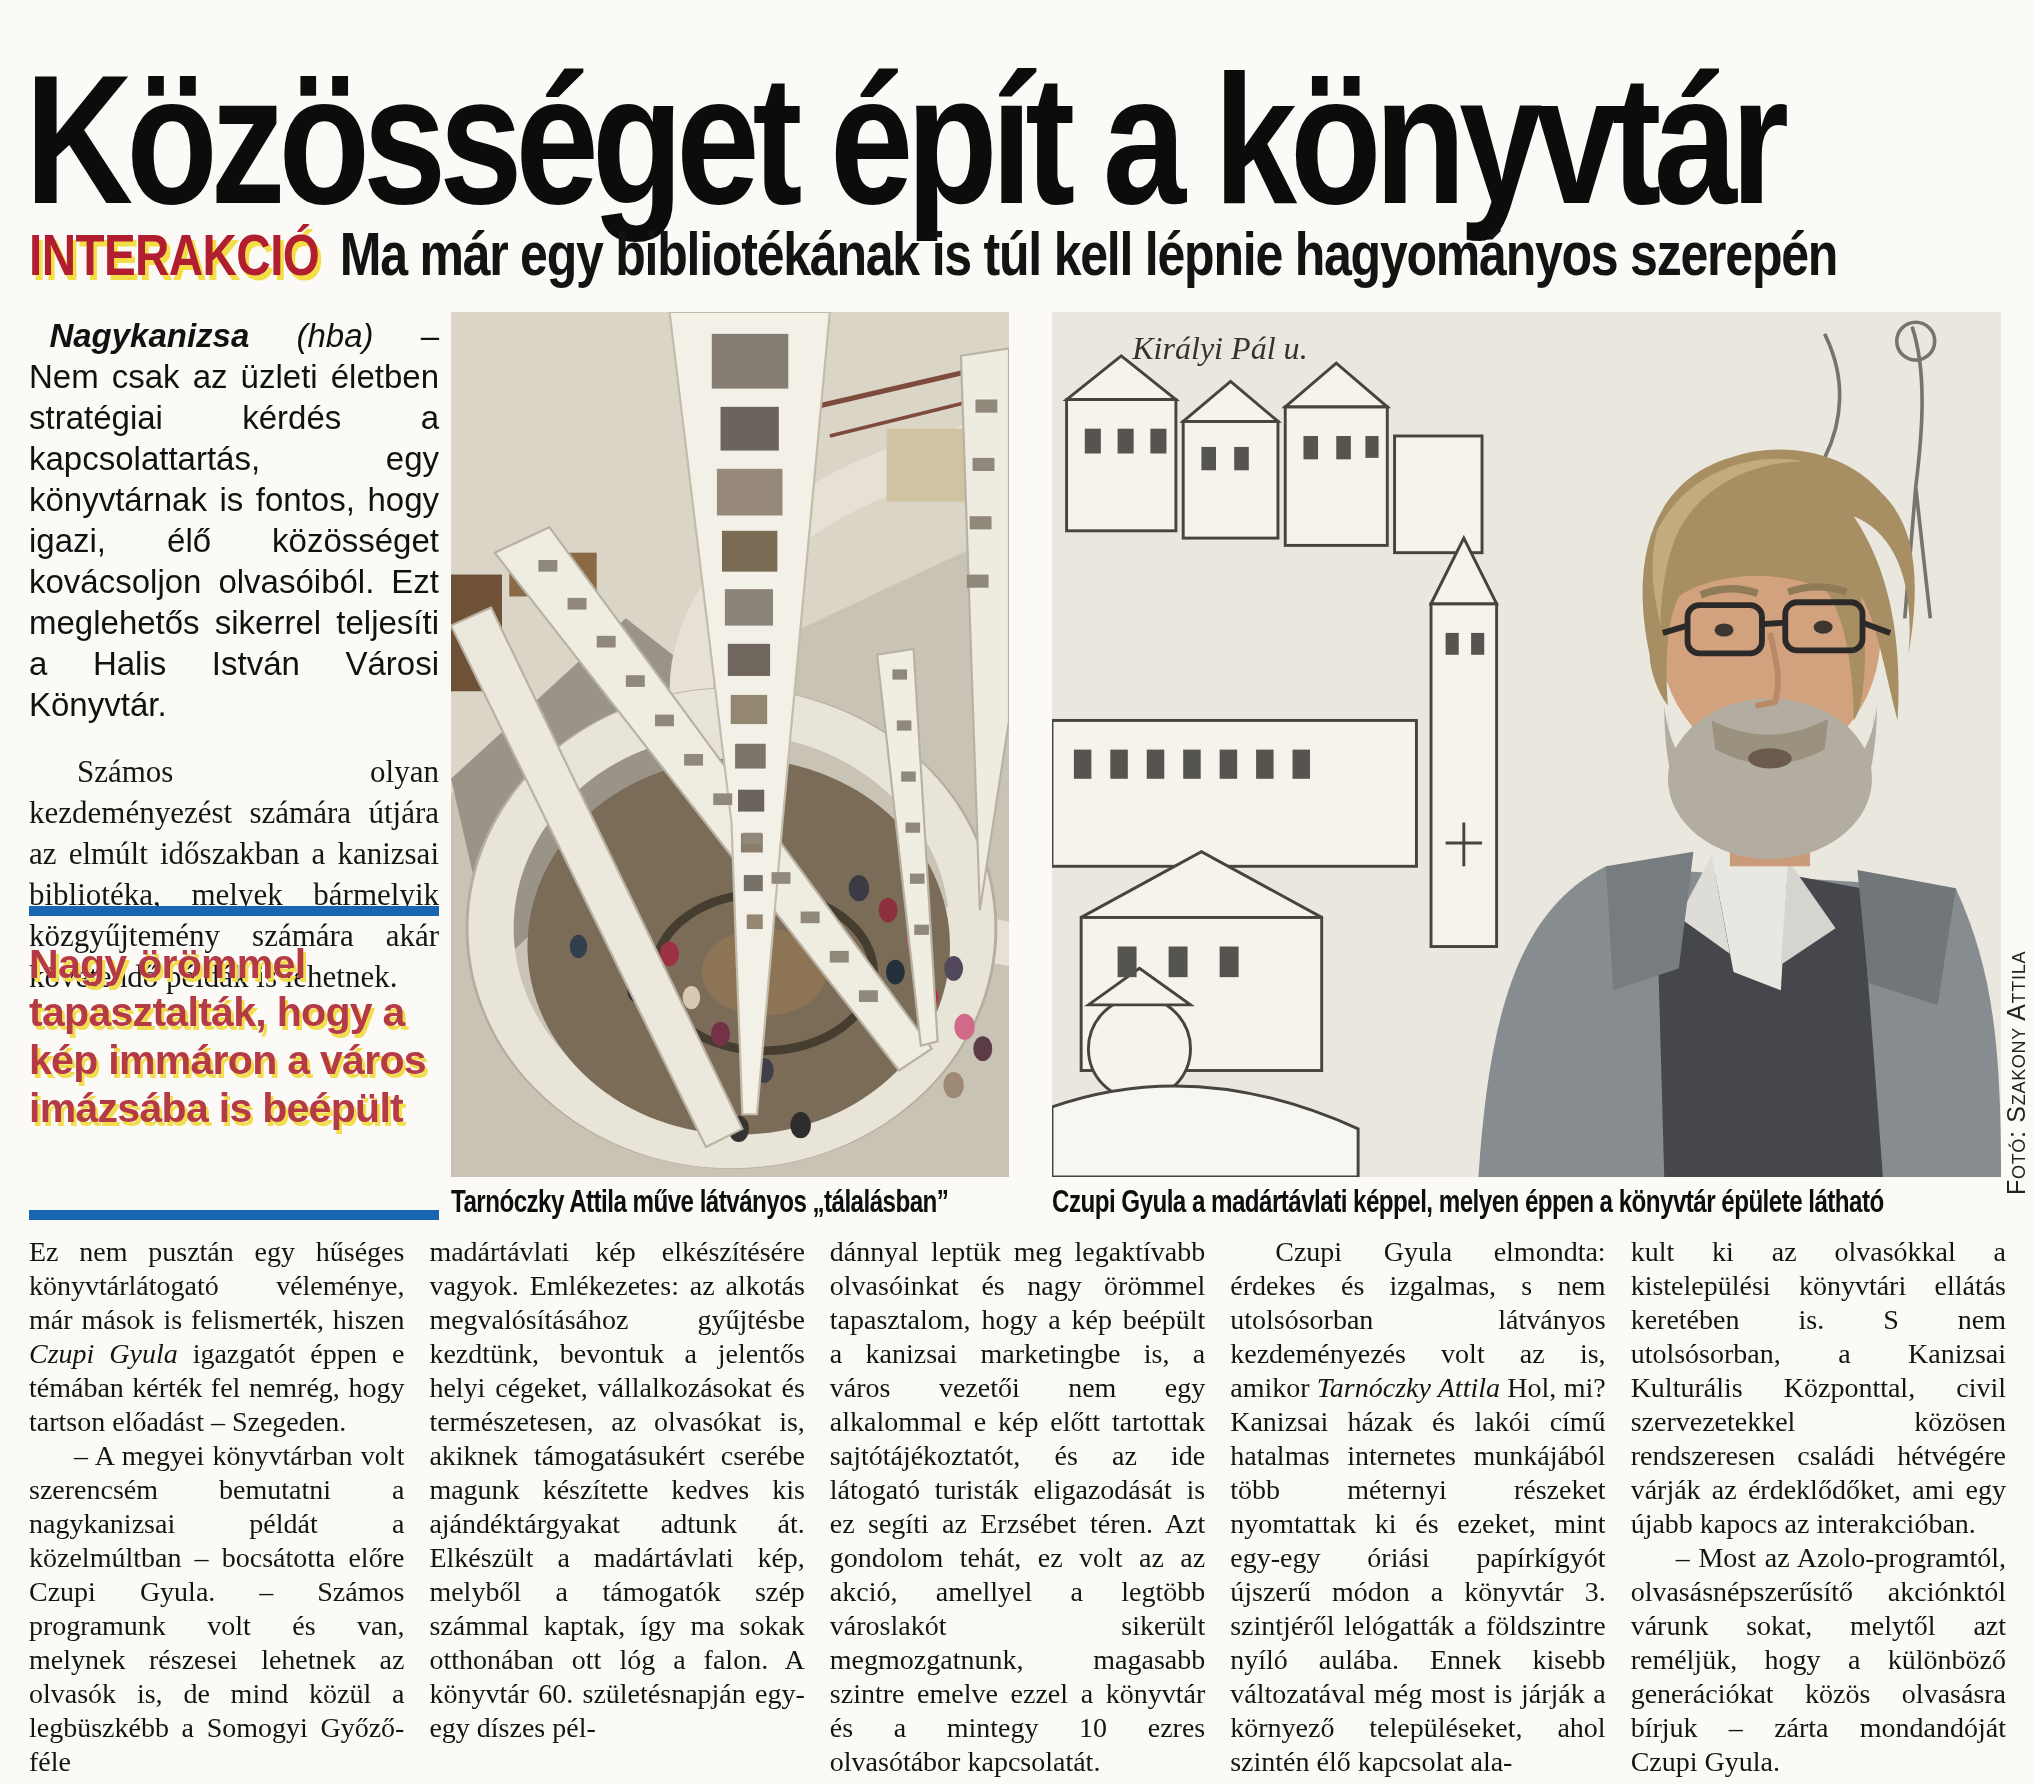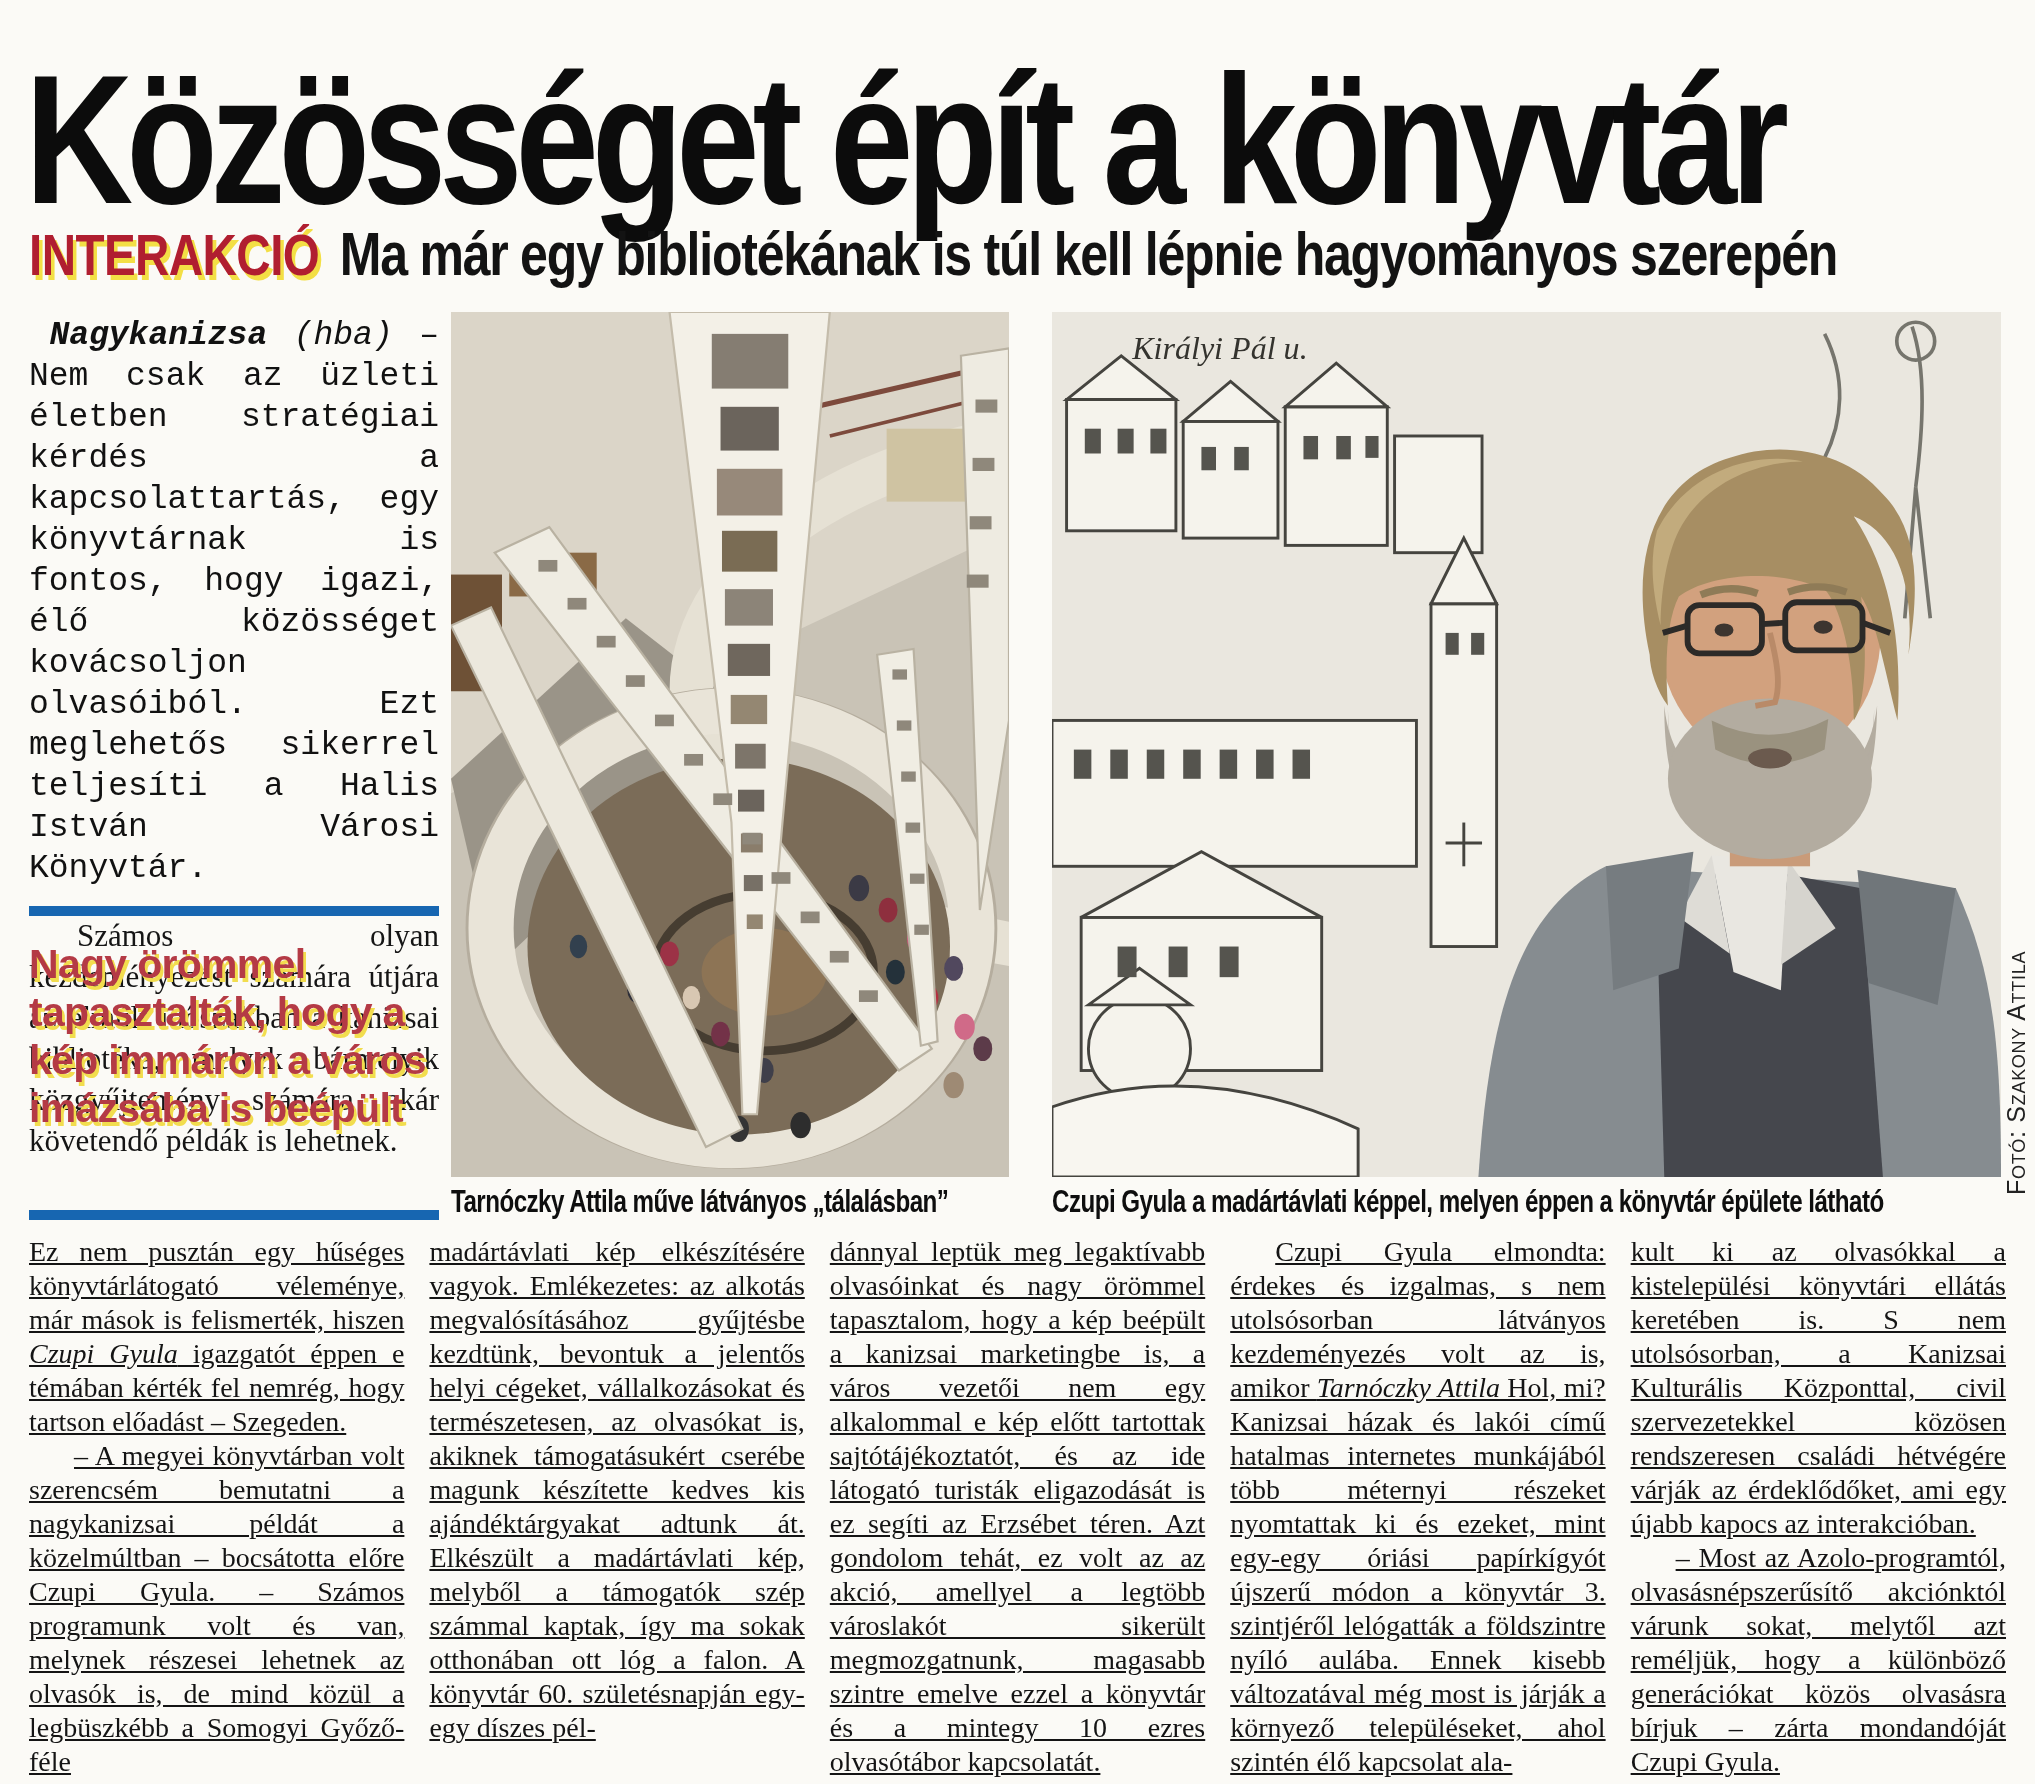--- a/index.html
+++ b/index.html
@@ -25,21 +25,21 @@
   .kicker-label{
     font-weight:bold;font-size:58px;letter-spacing:-0.7px;color:#b01e30;
     text-shadow:4.4px 5.1px 0 #f3df45;vertical-align:baseline;
   }
   .kicker-text{
     font-weight:bold;font-size:61px;letter-spacing:-1.5px;color:#131313;margin-left:25px;
   }
   
   .lead-col{position:absolute;left:29px;top:315px;width:410px;}
   .lead-p1{
-    font-family:Liberation Mono, monospace;font-size:33px;line-height:41px;
+    font-family:Liberation Sans, sans-serif;font-size:33px;line-height:41px;
     text-align:justify;margin:0;text-indent:20.4px;color:#111;
   }
   .lead-p2{
     font-family:"Liberation Serif",serif;font-size:31px;line-height:41px;
     text-align:justify;margin:26px 0 0 0;text-indent:48px;color:#151515;
   }
   .it{font-style:italic;}
   .bd{font-weight:bold;}
   .rule{position:absolute;left:29px;width:410px;height:10.2px;background:#1766b1;}
   .rule-top{top:906px;}
@@ -69,21 +69,21 @@
     font-size:25px;letter-spacing:0.7px;color:#222;font-variant:small-caps;
     text-align:left;
   }
   
   .bottom{
     position:absolute;left:29px;top:1235px;width:1977px;height:548px;
     display:flex;gap:25px;overflow:hidden;
   }
   .body-col{
     flex:1 1 0;font-family:"Liberation Serif",serif;font-size:28px;line-height:34px;
-    text-align:justify;color:#141414;text-decoration:underline;
+    text-align:justify;color:#141414;
   }
   .body-col p{margin:0;}
   .body-col p.ind{text-indent:45px;}
 </style>
 </head>
 <body>
 
 <div class="headline">
   <span>Közösséget épít a könyvtár</span>
 </div>

